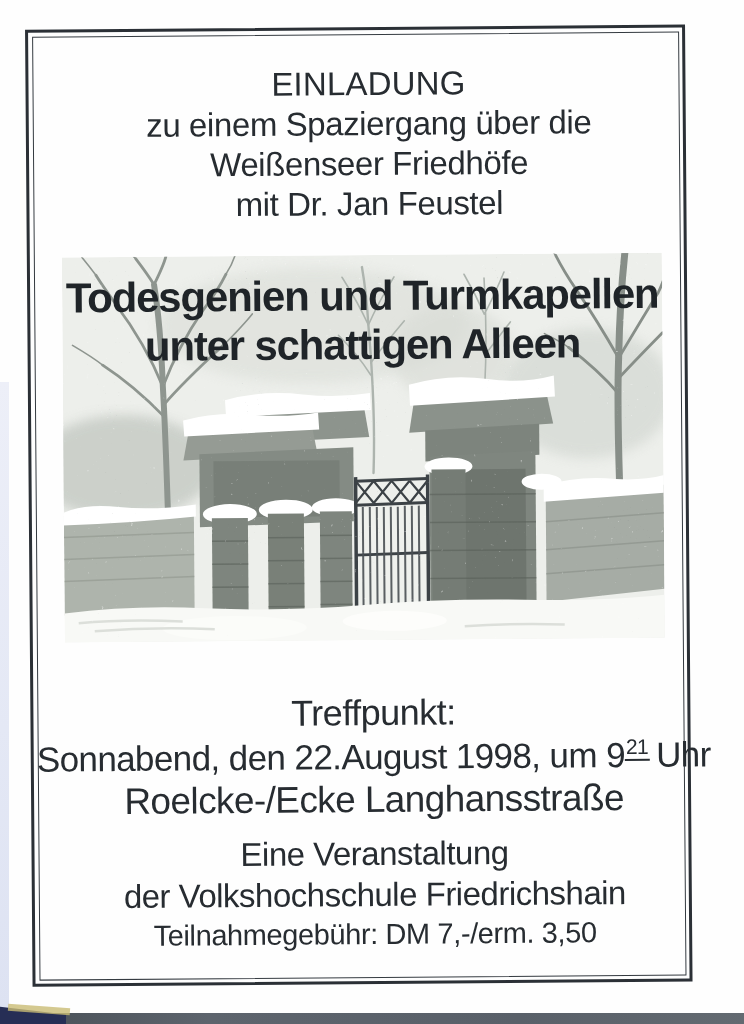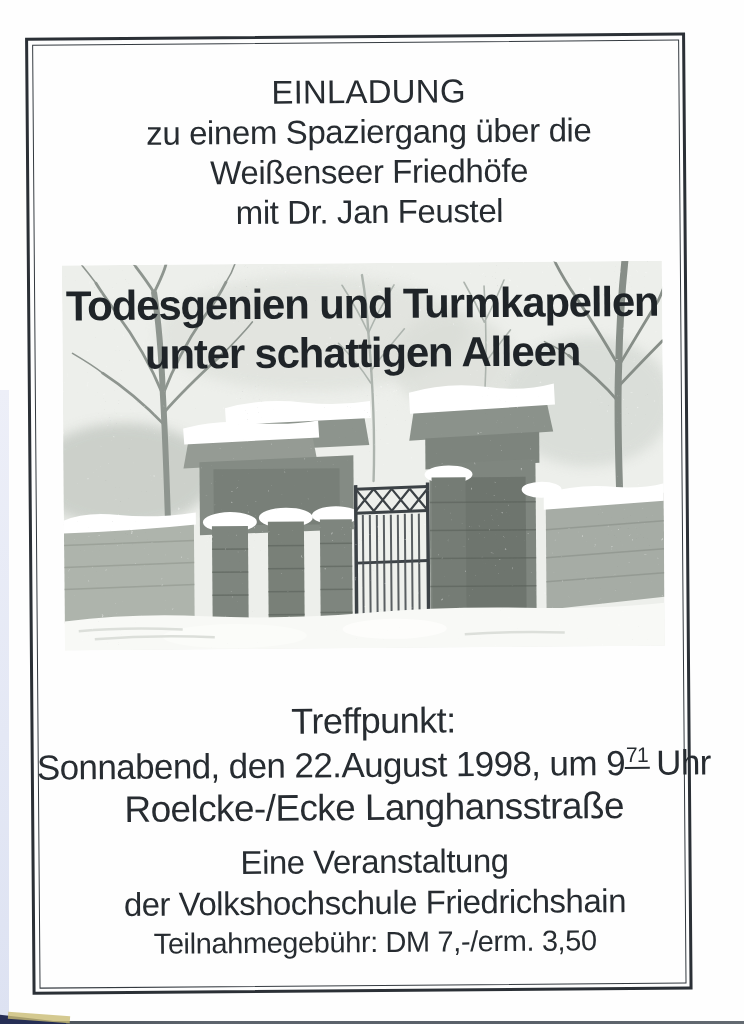--- a/index.html
+++ b/index.html
@@ -2,21 +2,21 @@
 <html><head>
 <meta charset="utf-8">
 <style>
   html,body{margin:0;padding:0;}
   body{
     width:744px;height:1024px;overflow:hidden;position:relative;
     background:#fefefe;
     font-family:"Liberation Sans", sans-serif;
     color:#272c31;
   }
-  .scan{position:absolute;inset:0;margin-top:8px;}
+  .scan{position:absolute;inset:0;}
   .page{position:absolute;inset:0;transform:rotate(-0.45deg);transform-origin:50% 52%;}
   
   .frame{
     position:absolute;left:29px;top:27px;width:660px;height:957px;
     border:3.5px solid #2b3036;box-sizing:border-box;background:transparent;
   }
   .frame-inner{position:absolute;inset:3.5px;border:1.8px solid #343a40;}
   
   .header{position:absolute;left:0;top:64px;width:744px;text-align:center;
     font-size:33px;line-height:40px;letter-spacing:-0.4px;color:#272c31;}
@@ -174,21 +174,21 @@
       </svg>
 
       <div class="title-overlay">
         <div>Todesgenien und Turmkapellen</div>
         <div>unter schattigen Alleen</div>
       </div>
     </div>
 
     <div class="meeting">
       <div class="meeting-heading">Treffpunkt:</div>
-      <div class="meeting-date"><span>Sonnabend, den 22.August 1998, um 9</span><sup class="time">71</sup><span>Uhr</span></div>
+      <div class="meeting-date"><span>Sonnabend, den 22.August 1998, um 9</span><sup class="time">21</sup><span>Uhr</span></div>
       <div class="meeting-loc">Roelcke-/Ecke Langhansstraße</div>
     </div>
 
     <div class="organizer">
       <div class="org-line">Eine Veranstaltung</div>
       <div class="org-line">der Volkshochschule Friedrichshain</div>
       <div class="org-fee">Teilnahmegebühr: DM 7,-/erm. 3,50</div>
     </div>
 
   </div>

